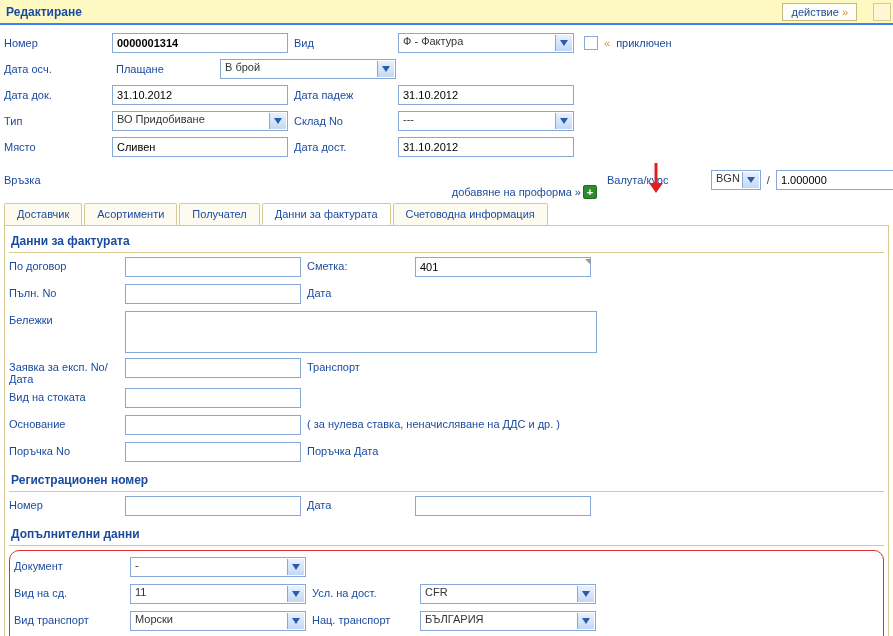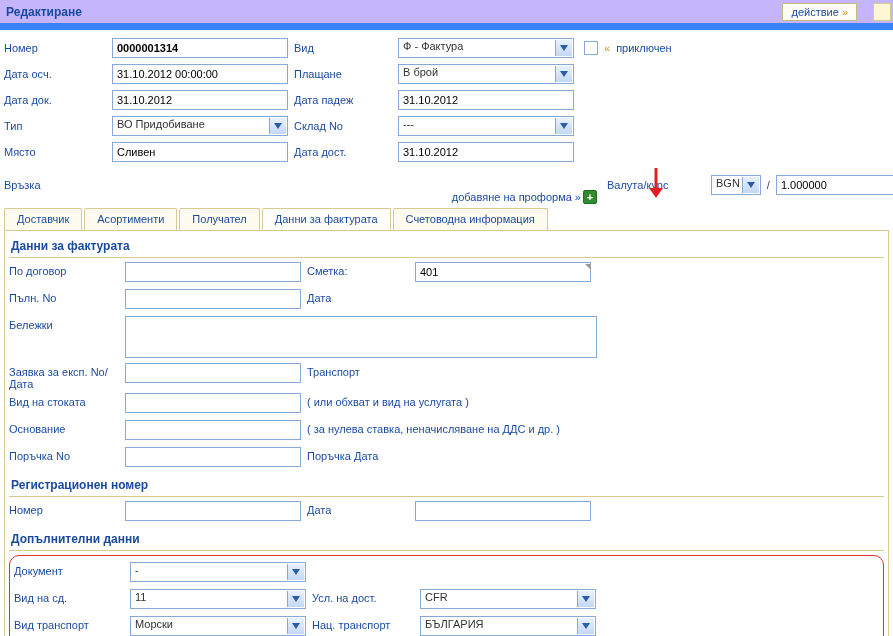--- a/index.html
+++ b/index.html
@@ -8,22 +8,22 @@
     font-family: Verdana, Tahoma, Arial, sans-serif;
     font-size: 11px;
     color: #333;
     background: #fff;
     width: 893px;
   }
   .topbar {
     display: flex;
     justify-content: space-between;
     align-items: center;
-    border-bottom: 7px solid #3b82f6;
-    background: #c4b5fd;
+    border-bottom: 2px solid #3b82f6;
+    background: #fef9c3;
     padding: 3px 2px 2px 2px;
   }
   .page-title {
     color: #1a4a9f;
     font-weight: bold;
     font-size: 12px;
     padding-left: 4px;
   }
   .action-btn-wrap { display: flex; align-items: center; gap: 16px; }
   .action-btn {
@@ -200,21 +200,20 @@
     </div>
     <div class="col-rest">
       <span class="checkbox"></span>
       <span class="link-orange">«</span>
       <span class="link-small">приключен</span>
     </div>
   </div>
 
   <div class="row">
     <div class="col-label-a">Дата осч.</div>
-    <div class="col-input-a"><input type="text" class="fld" value="31.10.2012 00:00:00" style=""></div>
     <div class="col-label-b">Плащане</div>
     <div class="col-input-b">
       <div class="sel">
         <span>В брой</span>
         <span class="sel-arrow">
             <svg viewBox="0 0 8 6">
               <polygon points="0,0 8,0 4,6" fill="#2a5ca8"></polygon>
             </svg>
           </span>
       </div>
@@ -324,21 +323,20 @@
     <div class="subform-row">
       <div class="sf-label-a">Заявка за експ. No/Дата</div>
       <div class="sf-input-a"><input type="text" class="fld" value="" style=""></div>
       <div class="sf-label-b">Транспорт</div>
       <div class="sf-input-b"></div>
     </div>
 
     <div class="subform-row">
       <div class="sf-label-a">Вид на стоката</div>
       <div class="sf-input-a"><input type="text" class="fld" value="" style=""></div>
-      <div class="sf-hint">( или обхват и вид на услугата )</div>
     </div>
 
     <div class="subform-row">
       <div class="sf-label-a">Основание</div>
       <div class="sf-input-a"><input type="text" class="fld" value="" style=""></div>
       <div class="sf-hint">( за нулева ставка, неначисляване на ДДС и др. )</div>
     </div>
 
     <div class="subform-row">
       <div class="sf-label-a">Поръчка No</div>

